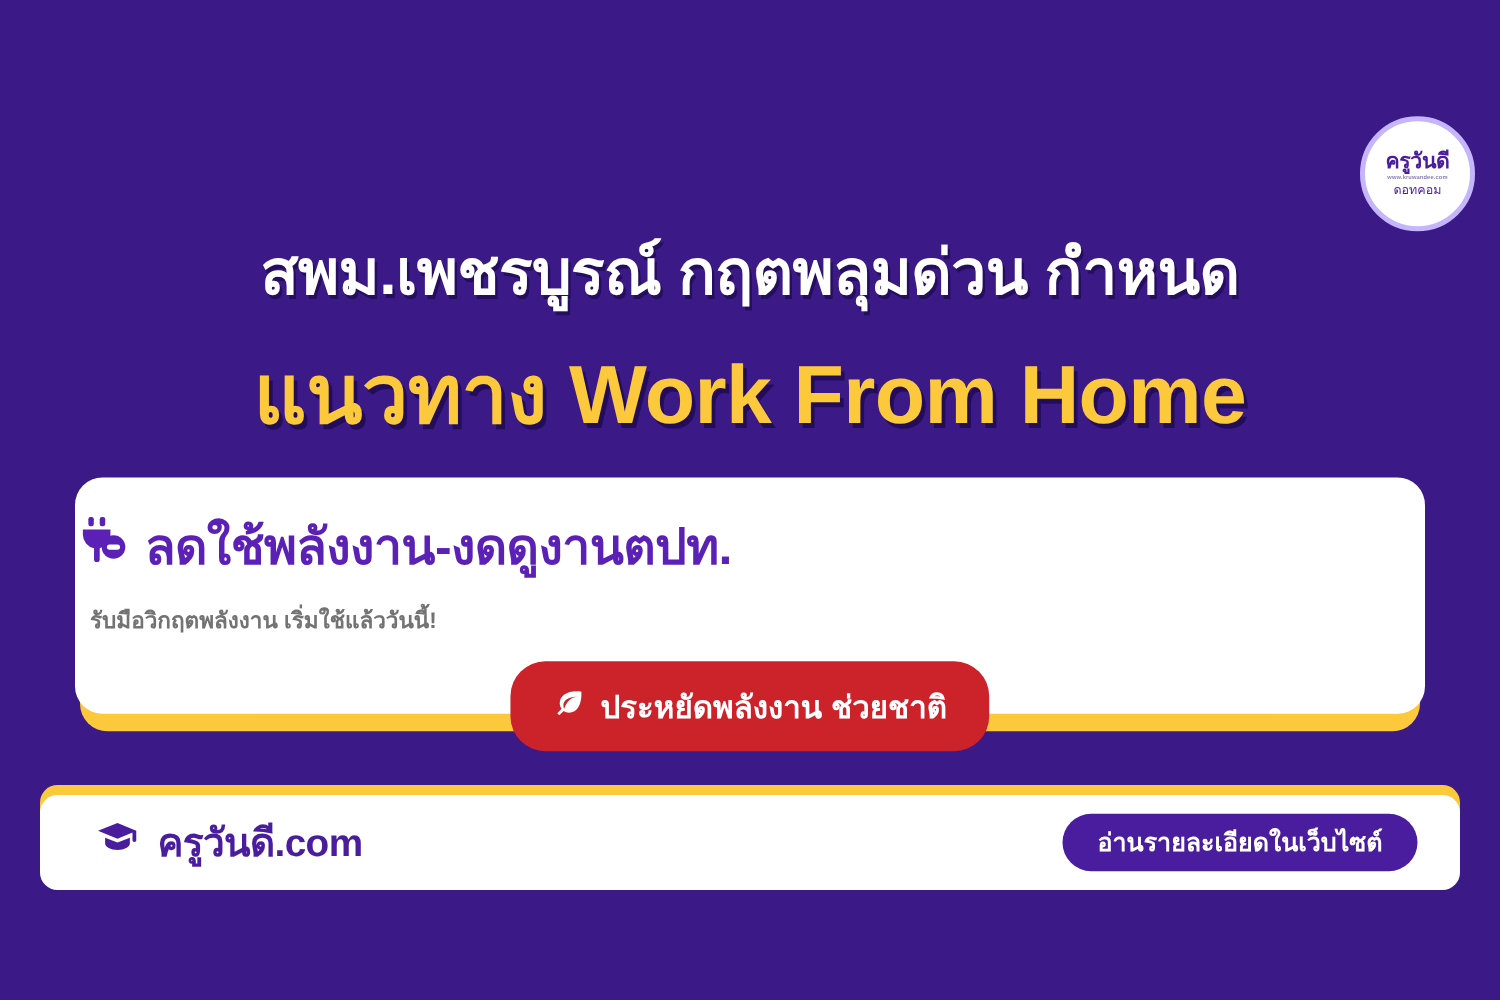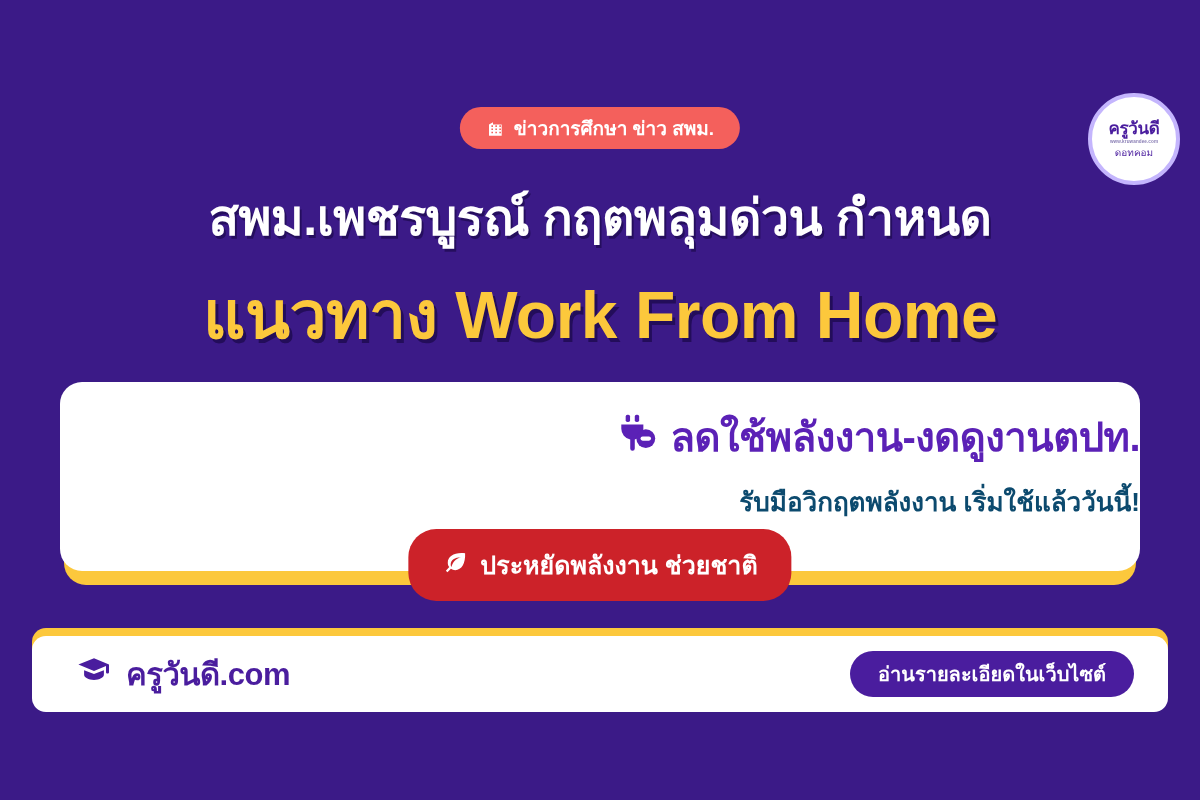--- a/index.html
+++ b/index.html
@@ -104,37 +104,38 @@
     background:#fcc83c;
     border-radius:22px;
   }
   .card {
     position:absolute;
     left:0; top:0;
     width:1080px; height:189px;
     background:#ffffff;
     border-radius:22px;
     display:flex; flex-direction:column;
-    align-items:flex-end;
+    align-items:flex-start;
     padding-top:23px;
   }
   .card-title {
     display:flex; align-items:center; gap:14px;
     color:#5b21b6;
     font-size:40px;
     font-weight:800;
     letter-spacing:-0.5px;
     white-space:nowrap;
   }
   .card-sub {
     margin-top:12px;
-    color:#0c4a6e;
-    font-size:26px;
-    font-weight:700;
-    white-space:nowrap;
+    color:#737373;
+    font-size:18px;
+    font-weight:700;
+    white-space:nowrap;
+    margin-left:12px;
   }
 
   
   .cta-pill {
     position:absolute;
     left:50%; transform:translateX(-50%);
     top:529px;
     height:72px;
     display:flex; align-items:center; gap:12px;
     padding:0 34px;
@@ -190,28 +191,20 @@
     border:none;
     cursor:pointer;
     font-family:inherit;
   }
 </style>
 </head>
 <body>
 
 <div id="stage">
 
-  <div class="cat-badge">
-    <span class="ico">
-      <svg width="19" height="19" viewBox="0 0 24 24" fill="#ffffff" aria-hidden="true">
-        <path d="M4 21V7l5-3v3h11v14H4zm3-3h2v-2H7v2zm0-4h2v-2H7v2zm0-4h2V8H7v2zm5 8h2v-2h-2v2zm0-4h2v-2h-2v2zm0-4h2V8h-2v2zm5 8h2v-2h-2v2zm0-4h2v-2h-2v2zm0-4h2V8h-2v2z"></path>
-      </svg>
-    </span>
-    <span>ข่าวการศึกษา ข่าว สพม.</span>
-  </div>
 
   <div class="logo-badge">
     <span class="lb-main">ครูวันดี</span>
     <span class="lb-url">www.kruwandee.com</span>
     <span class="lb-sub">ดอทคอม</span>
   </div>
 
   <div class="headline-1">สพม.เพชรบูรณ์ กฤตพลุมด่วน กำหนด</div>
   <div class="headline-2">แนวทาง Work From Home</div>
 

